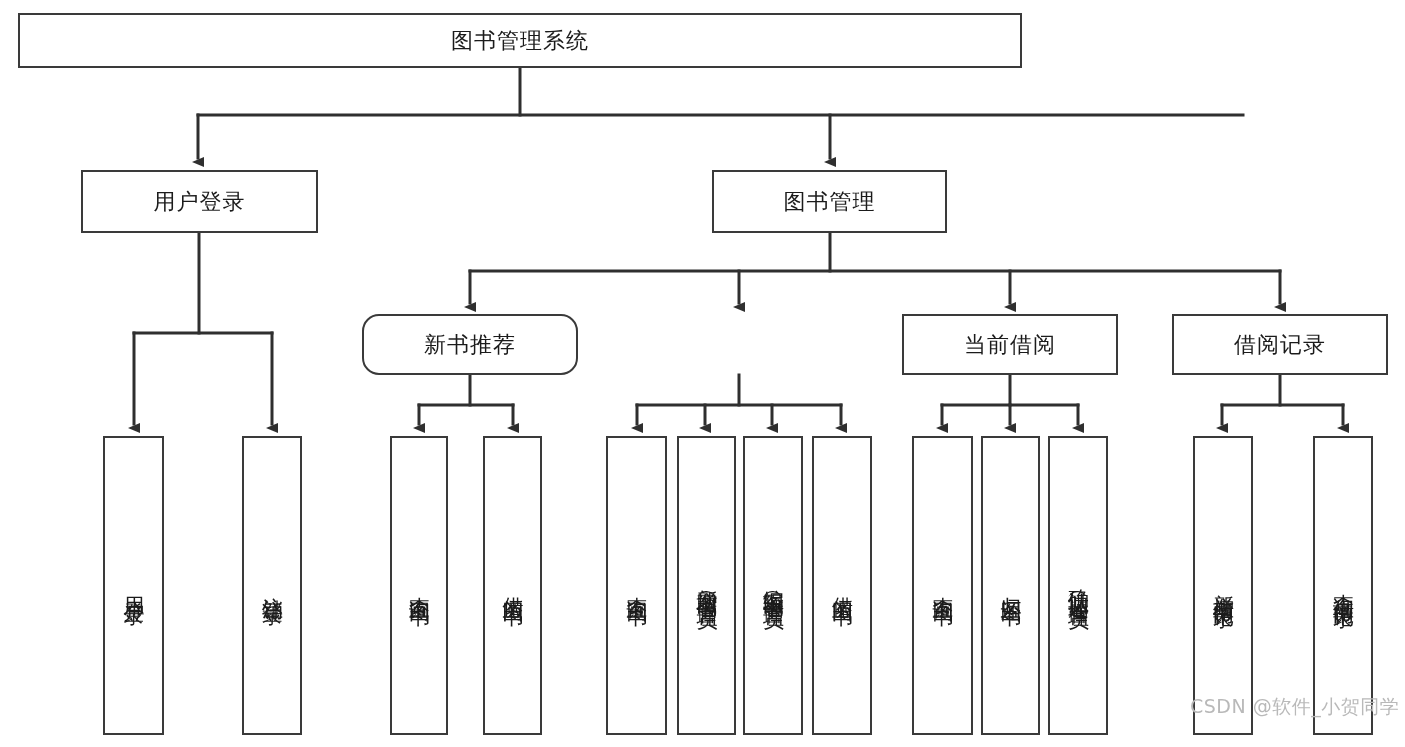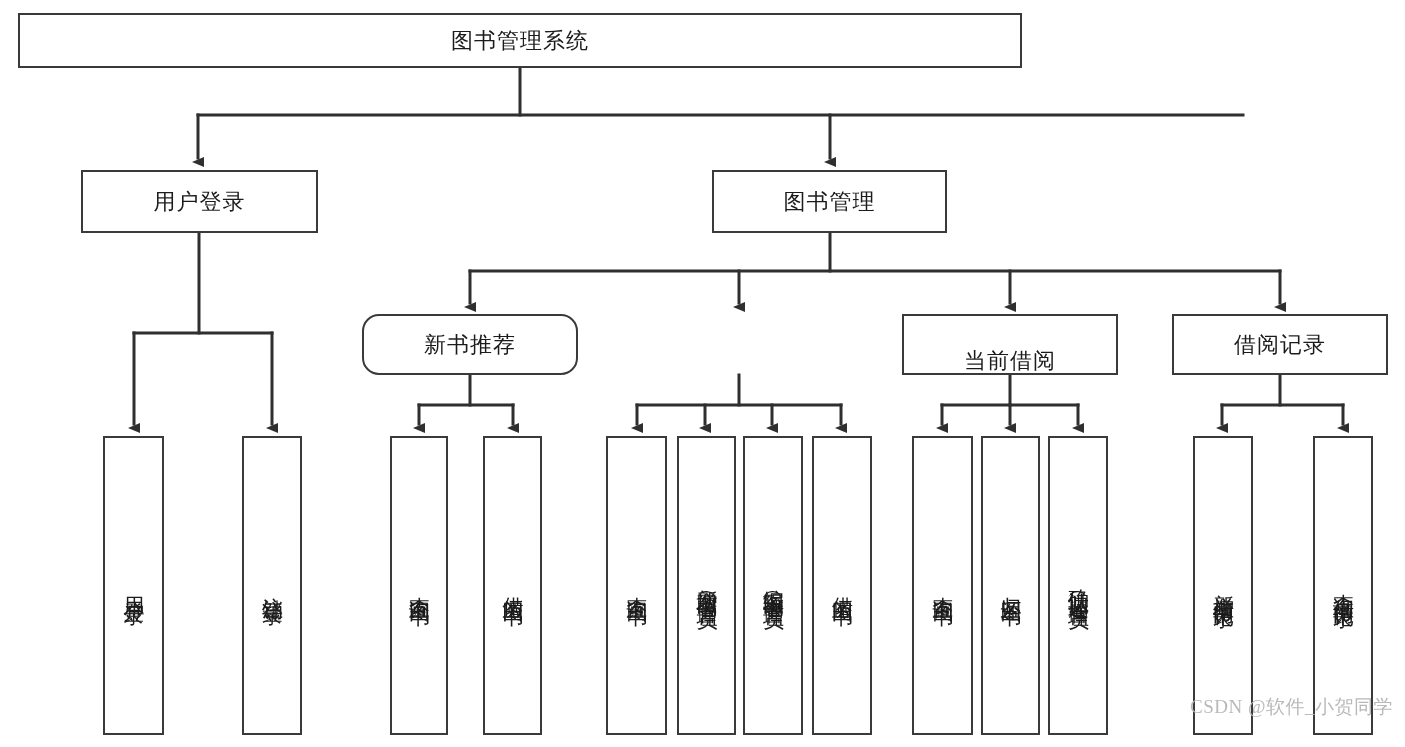--- a/index.html
+++ b/index.html
@@ -51,21 +51,20 @@
   }
   .watermark {
     position: absolute;
     left: 1190px;
     top: 694px;
     font-size: 19px;
     color: #b9b9b9;
     white-space: nowrap;
     z-index: 3;
     letter-spacing: 0.5px;
-    font-family: Liberation Serif, serif;
   }
 </style>
 </head>
 <body>
 
 <div id="diagram-root">
 
   <svg id="diagram-svg" viewBox="0 0 1405 747" xmlns="http://www.w3.org/2000/svg">
     <defs>
       <marker id="arrowhead" markerWidth="10" markerHeight="12" refX="1" refY="6" orient="auto" markerUnits="userSpaceOnUse">
@@ -139,21 +138,21 @@
   <div class="node-box" style="left: 81px; top: 170px; width: 237px; height: 63px; border-color: rgb(58, 58, 58); background: rgb(255, 255, 255); color: rgb(27, 27, 27);">
     <span class="node-label">用户登录</span>
   </div>
   <div class="node-box" style="left: 712px; top: 170px; width: 235px; height: 63px; border-color: rgb(58, 58, 58); background: rgb(255, 255, 255); color: rgb(27, 27, 27); align-items: center;">
     <span class="node-label">图书管理</span>
   </div>
 
   <div class="node-box" style="left: 362px; top: 314px; width: 216px; height: 61px; border-color: rgb(58, 58, 58); background: rgb(255, 255, 255); color: rgb(27, 27, 27); border-radius: 17px;">
     <span class="node-label">新书推荐</span>
   </div>
-  <div class="node-box" style="left: 902px; top: 314px; width: 216px; height: 61px; border-color: rgb(58, 58, 58); background: rgb(255, 255, 255); color: rgb(27, 27, 27); align-items: flex-end;">
+  <div class="node-box" style="left: 902px; top: 314px; width: 216px; height: 61px; border-color: rgb(58, 58, 58); background: rgb(255, 255, 255); color: rgb(27, 27, 27);">
     <span class="node-label">当前借阅</span>
   </div>
   <div class="node-box" style="left: 1172px; top: 314px; width: 216px; height: 61px; border-color: rgb(58, 58, 58); background: rgb(255, 255, 255); color: rgb(27, 27, 27); text-align: right;">
     <span class="node-label">借阅记录</span>
   </div>
 
   <div class="node-box vertical" style="left: 103px; top: 436px; width: 61px; height: 299px; border-color: rgb(58, 58, 58); background: rgb(255, 255, 255); color: rgb(27, 27, 27);">
     <span class="node-label">用户登录</span>
   </div>
   <div class="node-box vertical" style="left: 242px; top: 436px; width: 60px; height: 299px; border-color: rgb(58, 58, 58); background: rgb(255, 255, 255); color: rgb(27, 27, 27);">

